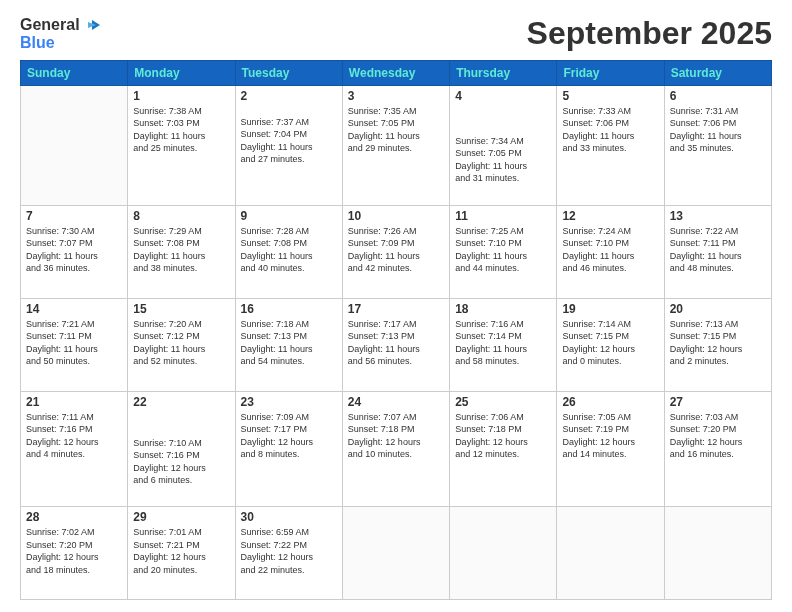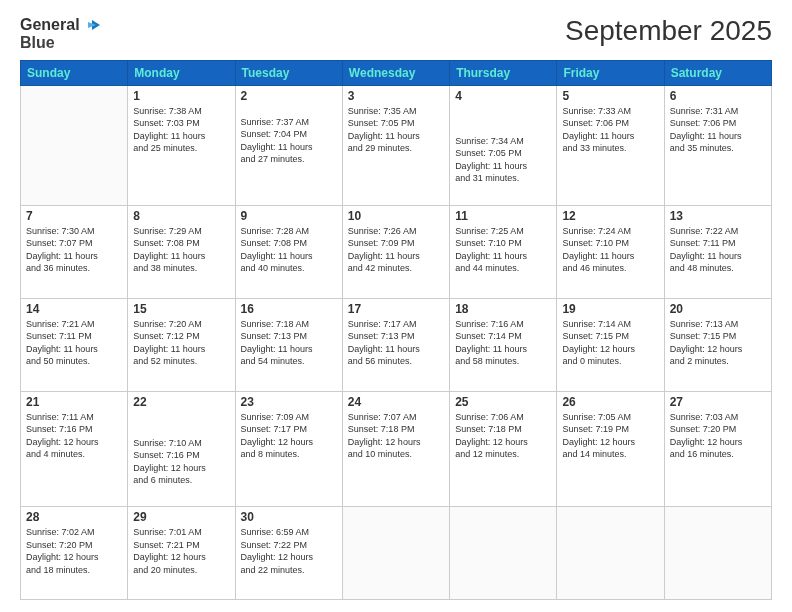--- a/index.html
+++ b/index.html
@@ -25,22 +25,22 @@
     }
     .logo {
       display: flex;
       align-items: center;
       gap: 4px;
     }
     .title-block {
       text-align: right;
     }
     .month-title {
-      font-size: 28px;
-      font-weight: normal;
+      font-size: 32px;
+      font-weight: bold;
       color: #333;
       line-height: 1.1;
     }
     .subtitle {
       font-size: 13px;
       color: #555;
     }
     .calendar-table {
       width: 100%;
       border-collapse: collapse;
@@ -87,21 +87,21 @@
   <div class="header">
     <div class="logo">
   <div style="display:flex;flex-direction:column;line-height:1.1;">
     <div style="display:flex;align-items:flex-end;gap:2px;">
       <span style="font-size:16px;font-weight:bold;color:#333;">General</span>
       <svg width="18" height="18" viewBox="0 0 18 18">
         <polygon points="10,4 18,9 10,14" fill="#1a78c2"></polygon>
         <polygon points="6,6 14,9 6,12" fill="#5aaee8"></polygon>
       </svg>
     </div>
-    <span style="font-size:16px;font-weight:bold;color:#404040;">Blue</span>
+    <span style="font-size:16px;font-weight:bold;color:#3b82f6;">Blue</span>
   </div>
 </div>
     <div class="title-block">
       <div class="month-title">September 2025</div>
     </div>
   </div>
 
   <table class="calendar-table">
     <thead>
       <tr>

